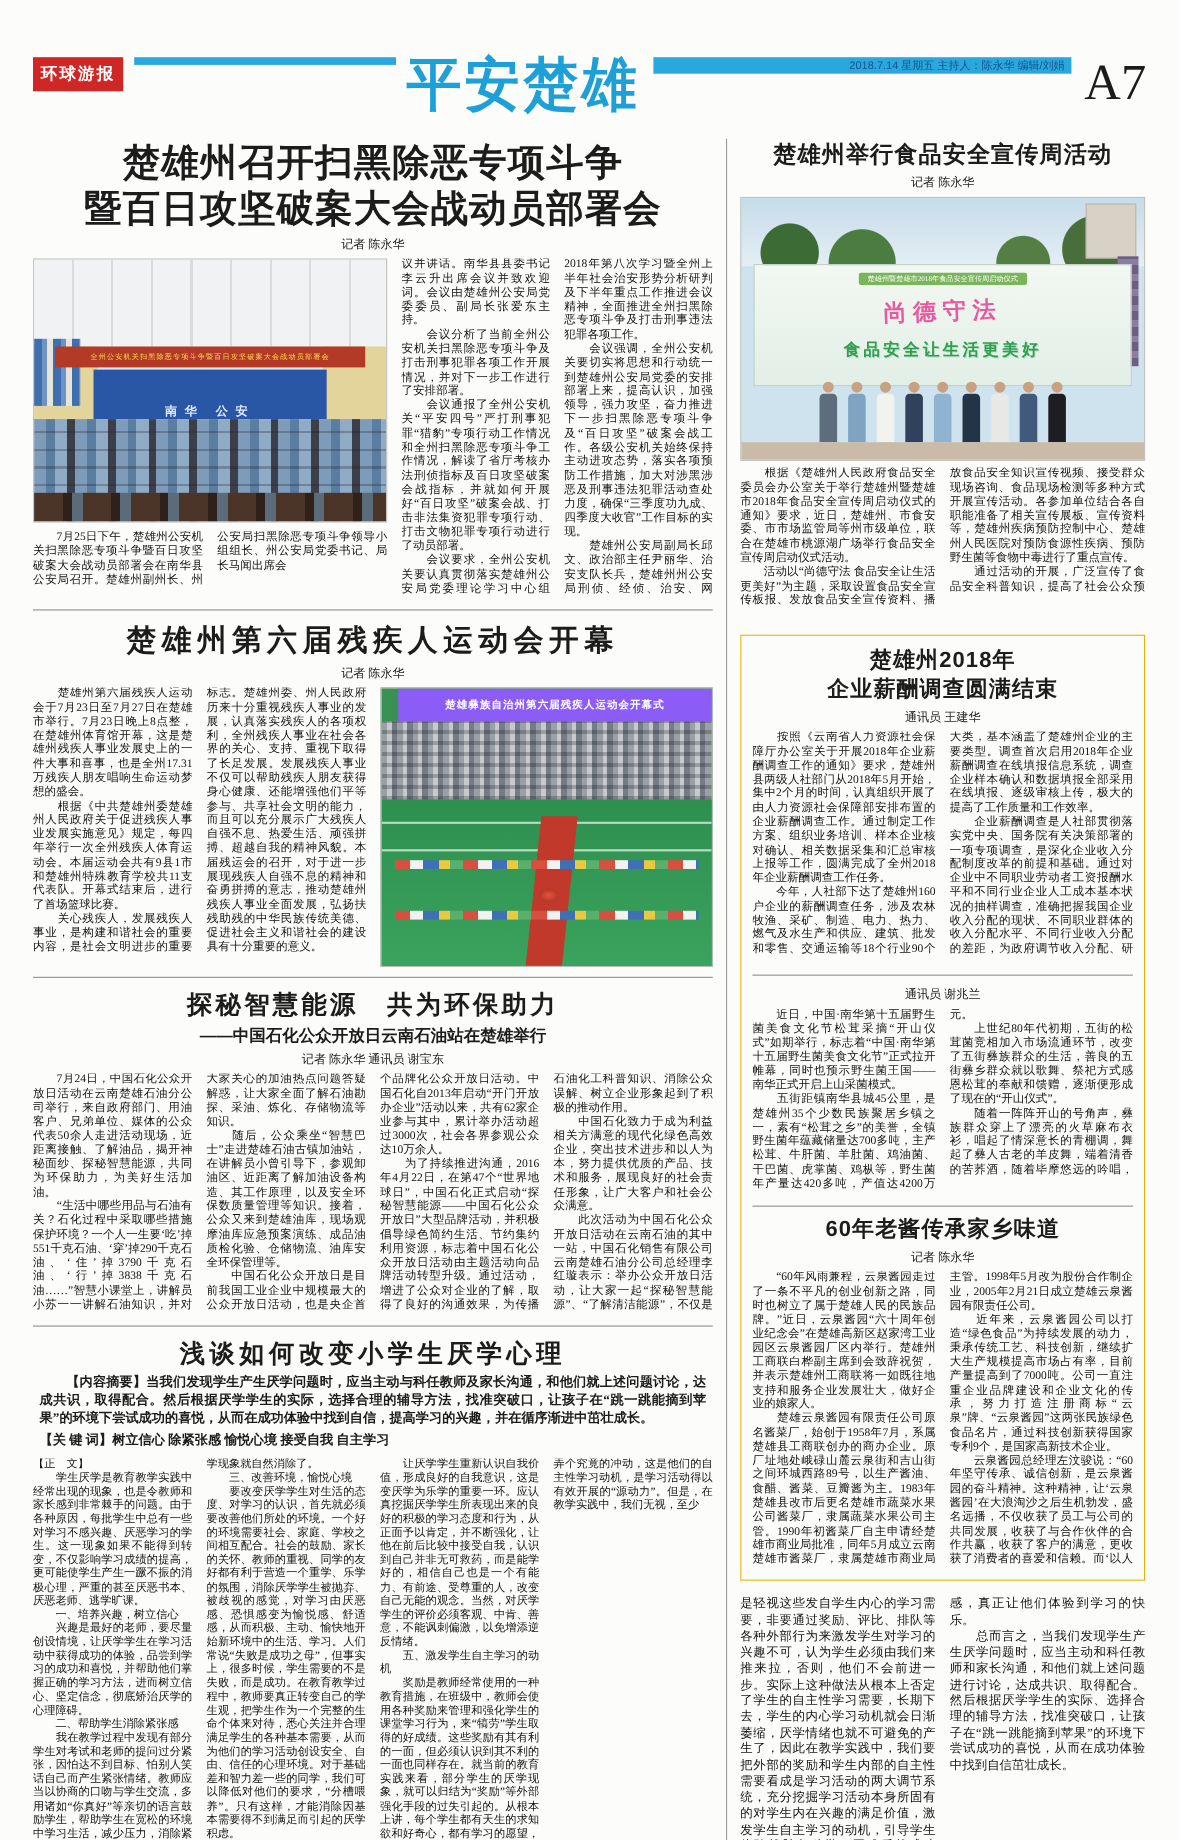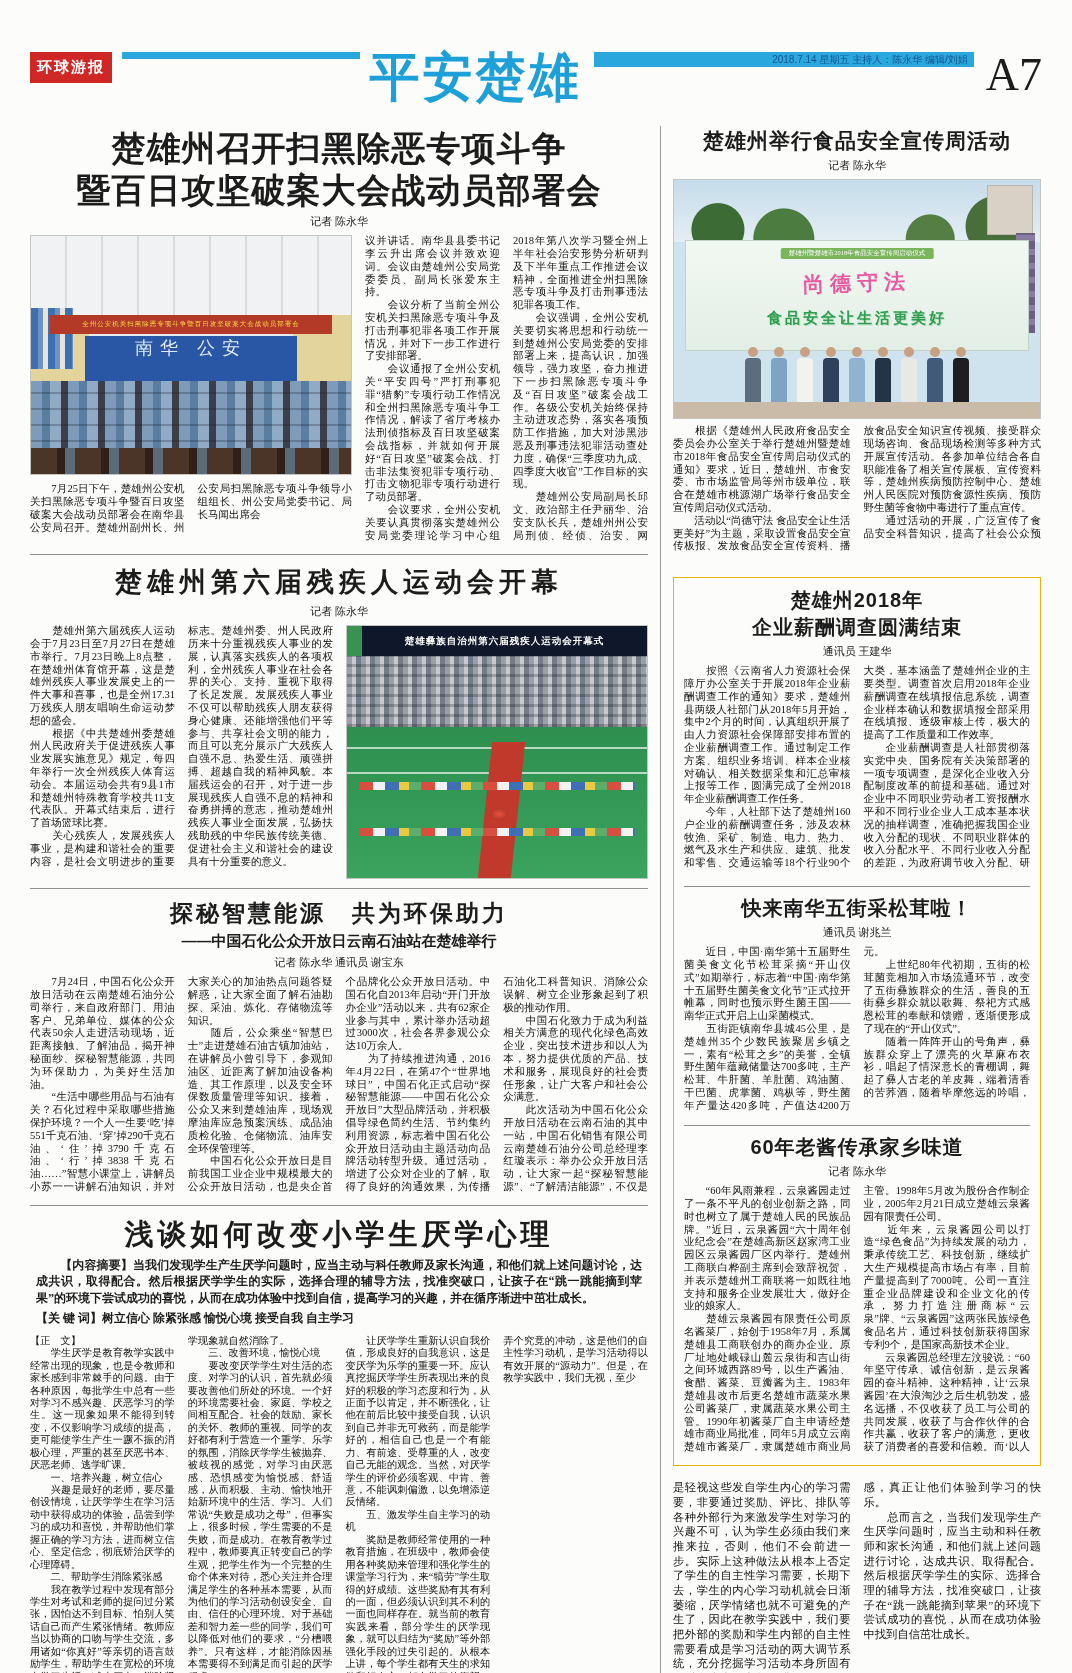--- a/index.html
+++ b/index.html
@@ -73,30 +73,30 @@
   .pp-ceiling{position:absolute;top:0;left:0;right:0;height:33%;
     background:repeating-linear-gradient(90deg,#f0f2f3 0 34px,#d9dcde 34px 36px),#eef0f1;}
   .pp-wall{position:absolute;top:33%;height:30%;width:18%;background:#e3d49c;}
   .pp-wall.r{right:0;} .pp-wall.l{left:0;}
   .pp-curtain{position:absolute;top:30%;left:0;width:13%;height:26%;
     background:repeating-linear-gradient(90deg,#3e6fb0 0 7px,#6d92c4 7px 12px,#e8e4da 12px 17px);}
   .pp-banner{position:absolute;top:33%;left:6%;right:6%;height:8%;background:#b23a27;
     color:#ffd94f;font-size:6.5px;display:flex;align-items:center;justify-content:center;
     white-space:nowrap;overflow:hidden;letter-spacing:1px;}
   .pp-backdrop{position:absolute;top:42%;left:17%;right:17%;height:19%;background:#2a57a5;
-    color:#dfeaff;display:flex;align-items:flex-start;justify-content:center;
-    font-family:"Liberation Sans",sans-serif;font-weight:normal;font-size:18px;letter-spacing:7px;}
+    color:#dfeaff;display:flex;align-items:flex-end;justify-content:center;
+    font-family:"Liberation Sans",sans-serif;font-weight:bold;font-size:11px;letter-spacing:7px;}
   .pp-crowd{position:absolute;top:61%;left:0;right:0;bottom:0;background:
     repeating-linear-gradient(0deg,rgba(20,20,30,.25) 0 2px,rgba(255,255,255,0) 2px 16px),
     repeating-linear-gradient(90deg,#7e9cba 0 11px,#5a7da0 11px 19px,#8fabc6 19px 30px,#3c3f4a 30px 37px);}
   .pp-desks{position:absolute;bottom:0;left:0;right:0;height:11%;
     background:repeating-linear-gradient(90deg,#4a3528 0 26px,#2f2019 26px 34px,#5b6b79 34px 44px);}
   
   .p-games{width:301px;height:252px;background:#3a9154;}
-  .pg-banner{position:absolute;top:0;left:0;right:0;height:12%;background:#0f172a;color:#fff;
+  .pg-banner{position:absolute;top:0;left:0;right:0;height:12%;background:#8b5cf6;color:#fff;
     font-size:9.5px;display:flex;align-items:center;justify-content:center;white-space:nowrap;
     overflow:hidden;font-family:"Liberation Sans",sans-serif;font-weight:bold;letter-spacing:1px;margin-left:15px;}
   .pg-stands{position:absolute;top:12%;left:0;right:0;height:28%;background:
     repeating-linear-gradient(0deg,rgba(0,0,0,.22) 0 3px,rgba(0,0,0,0) 3px 10px),
     repeating-linear-gradient(90deg,#9aa0a8 0 5px,#c6c9ce 5px 9px,#767c86 9px 14px);}
   .pg-field{position:absolute;top:40%;left:0;right:0;bottom:0;
     background:linear-gradient(#2e8f4e,#3aa35e);}
   .pg-line{position:absolute;left:0;right:0;height:2px;background:rgba(255,255,255,.65);}
   .pg-carpet{position:absolute;top:46%;bottom:0;left:46%;width:11%;background:#c0392b;
     transform:skewX(-6deg);}
@@ -220,21 +220,21 @@
 　　随后，公众乘坐“智慧巴士”走进楚雄石油古镇加油站，在讲解员小曾引导下，参观卸油区、近距离了解加油设备构造、其工作原理，以及安全环保数质量管理等知识。接着，公众又来到楚雄油库，现场观摩油库应急预案演练、成品油质检化验、仓储物流、油库安全环保管理等。
 　　中国石化公众开放日是目前我国工业企业中规模最大的公众开放日活动，也是央企首个品牌化公众开放日活动。中国石化自2013年启动“开门开放办企业”活动以来，共有62家企业参与其中，累计举办活动超过3000次，社会各界参观公众达10万余人。
 　　为了持续推进沟通，2016年4月22日，在第47个“世界地球日”，中国石化正式启动“探秘智慧能源——中国石化公众开放日”大型品牌活动，并积极倡导绿色简约生活、节约集约利用资源，标志着中国石化公众开放日活动由主题活动向品牌活动转型升级。通过活动，增进了公众对企业的了解，取得了良好的沟通效果，为传播石油化工科普知识、消除公众误解、树立企业形象起到了积极的推动作用。
 　　中国石化致力于成为利益相关方满意的现代化绿色高效企业，突出技术进步和以人为本，努力提供优质的产品、技术和服务，展现良好的社会责任形象，让广大客户和社会公众满意。
 　　此次活动为中国石化公众开放日活动在云南石油的其中一站，中国石化销售有限公司云南楚雄石油分公司总经理李红璇表示：举办公众开放日活动，让大家一起“探秘智慧能源”、“了解清洁能源”，不仅是要搭建中国石化与社会公众零距离沟通的桥梁，更是在倡导和践行“美丽中国，我是行动者”，目的就是推动社会各界和公众积极参与生态文明建设，携手行动，共建天更蓝、地更绿、水更清的美丽中国。</div>
     </article>
 
     <hr class="rule">
 
     <article>
-      <h2 class="at" style="letter-spacing:4px;font-size:29px">浅谈如何改变小学生厌学心理</h2>
+      <h2 class="at" style="letter-spacing:4px;font-size:23px">浅谈如何改变小学生厌学心理</h2>
       <div class="weary-abs">　　【内容摘要】当我们发现学生产生厌学问题时，应当主动与科任教师及家长沟通，和他们就上述问题讨论，达成共识，取得配合。然后根据厌学学生的实际，选择合理的辅导方法，找准突破口，让孩子在“跳一跳能摘到苹果”的环境下尝试成功的喜悦，从而在成功体验中找到自信，提高学习的兴趣，并在循序渐进中茁壮成长。</div>
       <div class="weary-kw">【关 键 词】树立信心 除紧张感 愉悦心境 接受自我 自主学习</div>
       <div class="body-text four wbodyL">【正　文】
 　　学生厌学是教育教学实践中经常出现的现象，也是令教师和家长感到非常棘手的问题。由于各种原因，每批学生中总有一些对学习不感兴趣、厌恶学习的学生。这一现象如果不能得到转变，不仅影响学习成绩的提高，更可能使学生产生一蹶不振的消极心理，严重的甚至厌恶书本、厌恶老师、逃学旷课。
 　　一、培养兴趣，树立信心
 　　兴趣是最好的老师，要尽量创设情境，让厌学学生在学习活动中获得成功的体验，品尝到学习的成功和喜悦，并帮助他们掌握正确的学习方法，进而树立信心、坚定信念，彻底矫治厌学的心理障碍。
 　　二、帮助学生消除紧张感
 　　我在教学过程中发现有部分学生对考试和老师的提问过分紧张，因怕达不到目标、怕别人笑话自己而产生紧张情绪。教师应当以协商的口吻与学生交流，多用诸如“你真好”等亲切的语言鼓励学生，帮助学生在宽松的环境中学习生活，减少压力，消除紧张感，体会学习的快乐，这样厌学现象就自然消除了。
 　　三、改善环境，愉悦心境
 　　要改变厌学学生对生活的态度、对学习的认识，首先就必须要改善他们所处的环境。一个好的环境需要社会、家庭、学校之间相互配合。社会的鼓励、家长的关怀、教师的重视、同学的友好都有利于营造一个重学、乐学的氛围，消除厌学学生被抛弃、被歧视的感觉，对学习由厌恶感、恐惧感变为愉悦感、舒适感，从而积极、主动、愉快地开始新环境中的生活、学习。人们常说“失败是成功之母”，但事实上，很多时候，学生需要的不是失败，而是成功。在教育教学过程中，教师要真正转变自己的学生观，把学生作为一个完整的生命个体来对待，悉心关注并合理满足学生的各种基本需要，从而为他们的学习活动创设安全、自由、信任的心理环境。对于基础差和智力差一些的同学，我们可以降低对他们的要求，“分槽喂养”。只有这样，才能消除因基本需要得不到满足而引起的厌学积虑。
@@ -286,21 +286,20 @@
         <h3 class="rt">企业薪酬调查圆满结束</h3>
         <div class="byline">通讯员 王建华</div>
         <div class="body-text two h210">　　按照《云南省人力资源社会保障厅办公室关于开展2018年企业薪酬调查工作的通知》要求，楚雄州县两级人社部门从2018年5月开始，集中2个月的时间，认真组织开展了由人力资源社会保障部安排布置的企业薪酬调查工作。通过制定工作方案、组织业务培训、样本企业核对确认、相关数据采集和汇总审核上报等工作，圆满完成了全州2018年企业薪酬调查工作任务。
 　　今年，人社部下达了楚雄州160户企业的薪酬调查任务，涉及农林牧渔、采矿、制造、电力、热力、燃气及水生产和供应、建筑、批发和零售、交通运输等18个行业90个大类，基本涵盖了楚雄州企业的主要类型。调查首次启用2018年企业薪酬调查在线填报信息系统，调查企业样本确认和数据填报全部采用在线填报、逐级审核上传，极大的提高了工作质量和工作效率。
 　　企业薪酬调查是人社部贯彻落实党中央、国务院有关决策部署的一项专项调查，是深化企业收入分配制度改革的前提和基础。通过对企业中不同职业劳动者工资报酬水平和不同行业企业人工成本基本状况的抽样调查，准确把握我国企业收入分配的现状、不同职业群体的收入分配水平、不同行业收入分配的差距，为政府调节收入分配、研究制定有关政策措施提供科学的决策依据。</div>
       </article>
 
       <hr class="rule">
 
       <article>
-        <h3 class="rt">快来南华五街采松茸啦！</h3>
         <div class="byline">通讯员 谢兆兰</div>
         <div class="body-text two h168">　　近日，中国·南华第十五届野生菌美食文化节松茸采摘“开山仪式”如期举行，标志着“中国·南华第十五届野生菌美食文化节”正式拉开帷幕，同时也预示野生菌王国——南华正式开启上山采菌模式。
 　　五街距镇南华县城45公里，是楚雄州35个少数民族聚居乡镇之一，素有“松茸之乡”的美誉，全镇野生菌年蕴藏储量达700多吨，主产松茸、牛肝菌、羊肚菌、鸡油菌、干巴菌、虎掌菌、鸡枞等，野生菌年产量达420多吨，产值达4200万元。
 　　上世纪80年代初期，五街的松茸菌竞相加入市场流通环节，改变了五街彝族群众的生活，善良的五街彝乡群众就以歌舞、祭祀方式感恩松茸的奉献和馈赠，逐渐便形成了现在的“开山仪式”。
 　　随着一阵阵开山的号角声，彝族群众穿上了漂亮的火草麻布衣衫，唱起了情深意长的青棚调，舞起了彝人古老的羊皮舞，端着清香的苦荞酒，随着毕摩悠远的吟唱，一起带您去寻找松茸这种珍贵的舌尖美味。</div>
       </article>
 
       <hr class="rule">
 
       <article>

